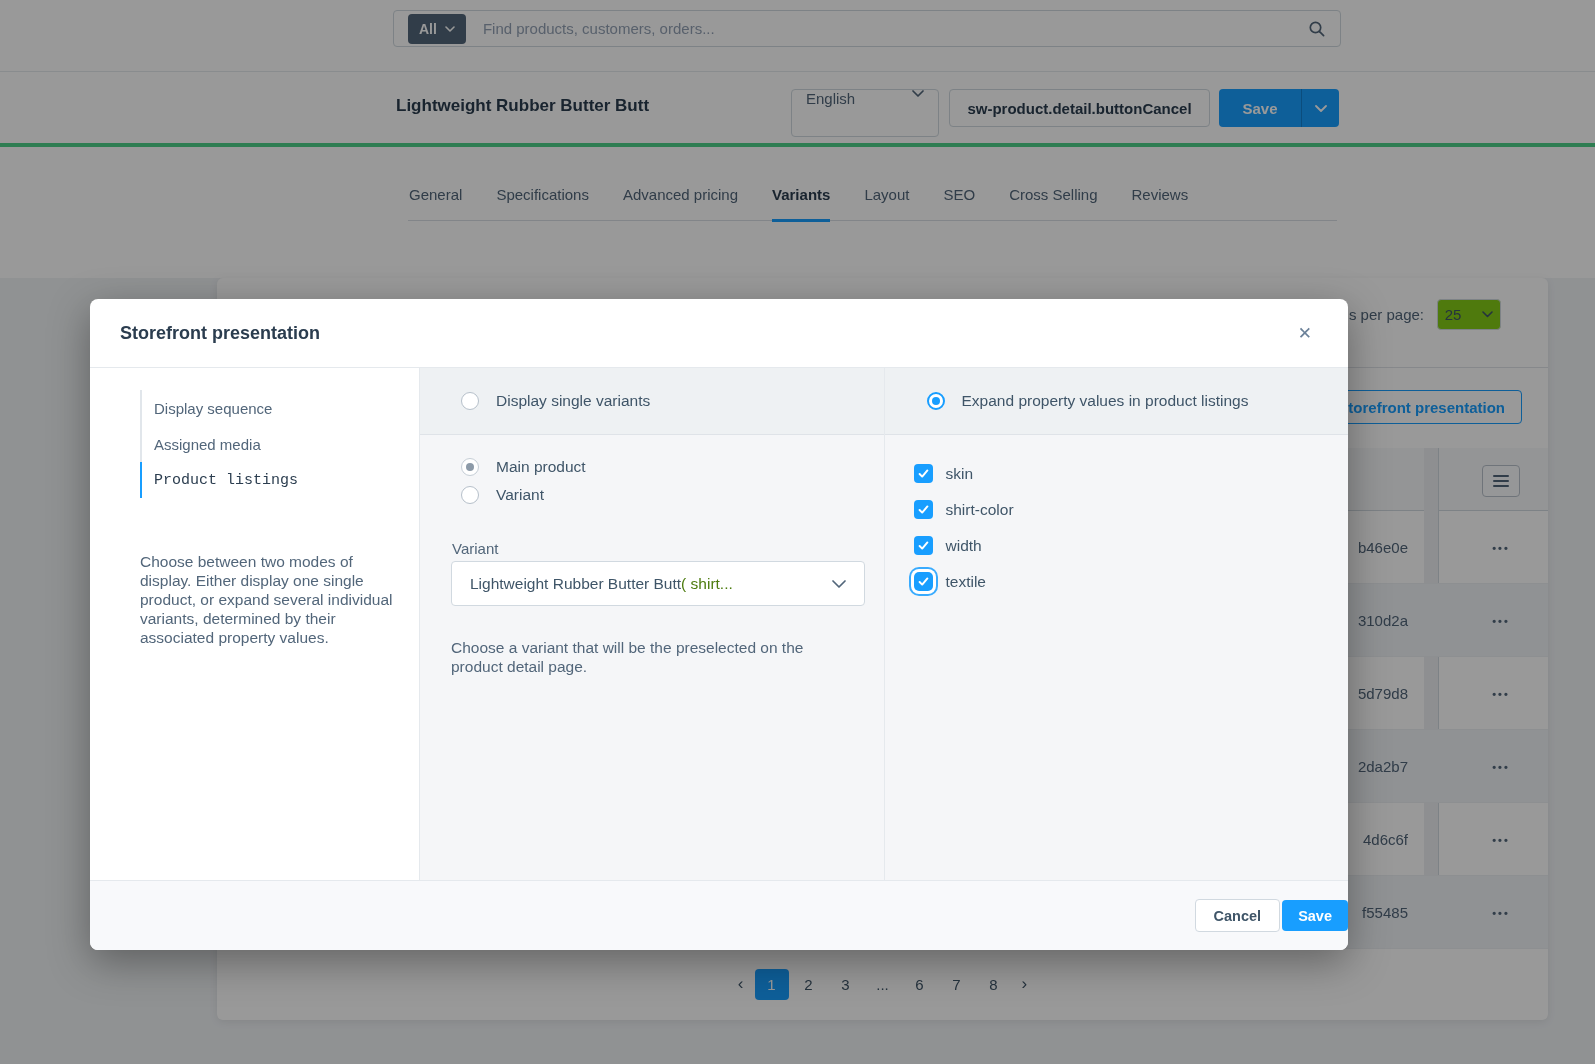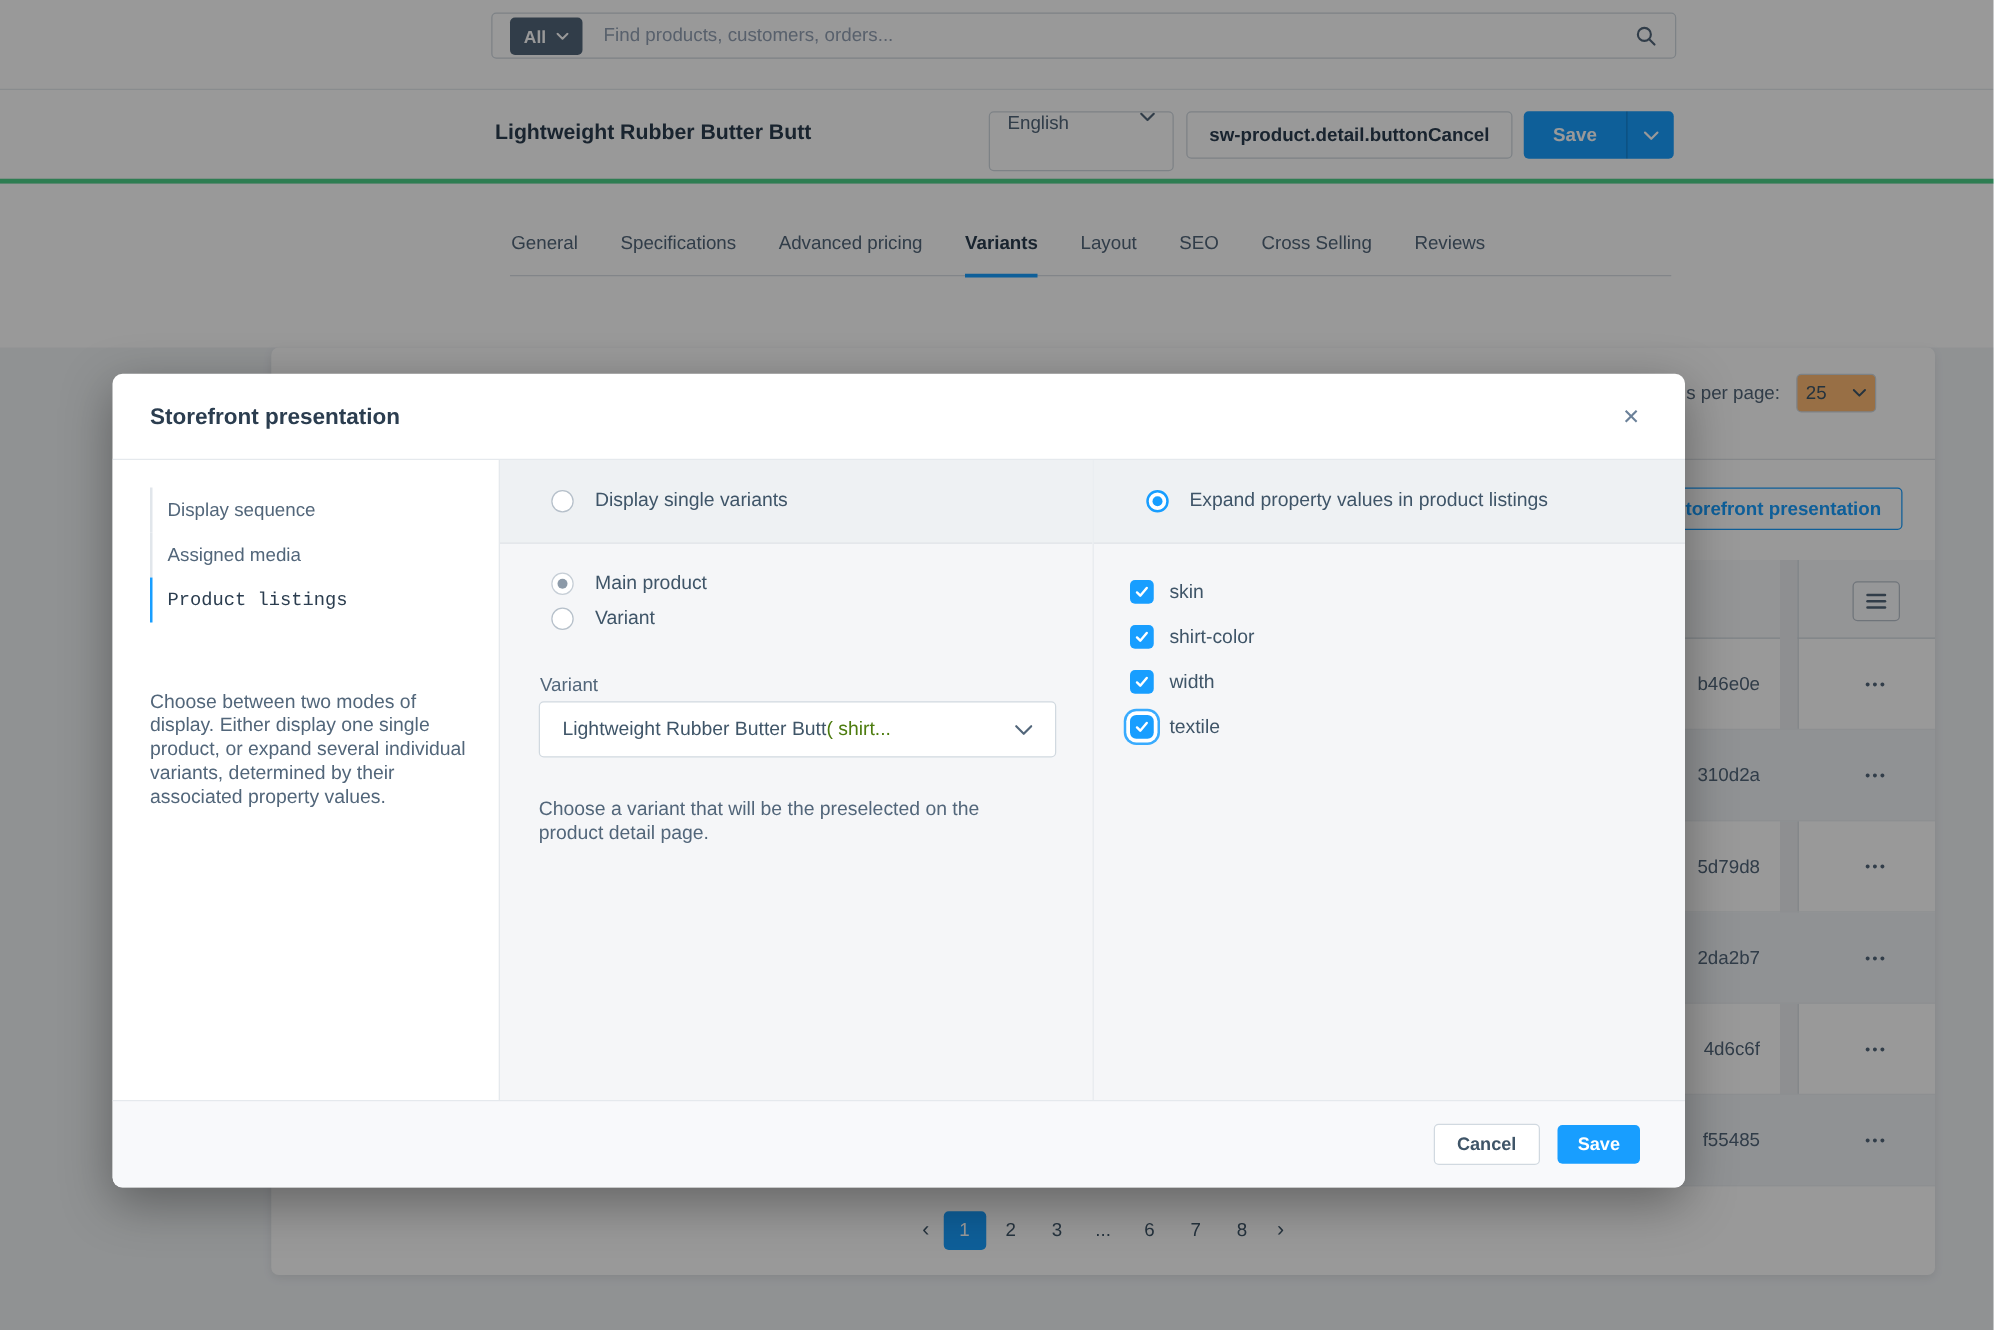--- a/index.html
+++ b/index.html
@@ -58,32 +58,32 @@
             color:#52667a;font-size:11px;letter-spacing:2px;font-weight:bold;}
 
   
   .pager{left:0;top:670px;width:1331px;height:72px;display:flex;align-items:center;justify-content:center;gap:3px;}
   .page-btn{min-width:30px;height:31px;display:flex;align-items:center;justify-content:center;border-radius:4px;
             font-size:15px;color:#3f5568;padding:0 2px;}
   .page-btn.active{background:#189eff;color:#fff;}
   .page-arrow{font-size:17px;color:#3f5568;padding:0 8px;}
   .per-page-wrap{top:0;right:47px;height:72px;display:flex;align-items:center;gap:13px;}
   .per-page-label{font-size:15px;color:#52667a;}
-  .per-page-select{width:64px;height:31px;border:1px solid #d1d9e0;border-radius:4px;background:#fdba74;display:flex;
+  .per-page-select{width:64px;height:31px;border:1px solid #d1d9e0;border-radius:4px;background:#84cc16;display:flex;
                    align-items:center;justify-content:center;gap:21px;font-size:15px;color:#3f5568;box-sizing:border-box;}
 
   
   .overlay{left:0;top:0;width:1595px;height:1064px;background:rgba(0,0,0,.4);z-index:10;}
   .modal{left:90px;top:299px;width:1258px;height:651px;background:#fff;border-radius:8px;z-index:20;
          box-shadow:0 12px 40px rgba(0,0,0,.35);display:flex;flex-direction:column;overflow:hidden;}
   .modal-header{height:69px;flex:0 0 69px;display:flex;align-items:center;justify-content:space-between;
                 padding:0 30px;border-bottom:1px solid #e5e9ed;box-sizing:border-box;}
   .modal-title{font-size:18px;font-weight:bold;color:#2b3d4f;}
   .modal-close{font-size:17px;color:#6b8199;cursor:default;padding:4px 6px;}
-  .modal-body{flex:1;display:flex;position:relative;}
+  .modal-body{flex:1;display:flex;position:relative;padding-left:20px;}
   .mcol-left{width:309px;flex:0 0 309px;background:#fff;position:relative;box-sizing:border-box;}
   .mcol{flex:1;background:#f5f6f8;border-left:1px solid #e5e9ed;position:relative;box-sizing:border-box;}
   .opt-band{height:67px;background:#eef1f3;border-bottom:1px solid #dfe3e8;display:flex;align-items:center;
             padding-left:41px;box-sizing:border-box;gap:17px;}
   .opt-label{font-size:15.5px;color:#3f5568;}
 
   
   .radio{width:18px;height:18px;border-radius:50%;border:1px solid #b6c0ca;background:#fff;box-sizing:border-box;
          display:flex;align-items:center;justify-content:center;flex:0 0 18px;}
   .radio.checked{border:2px solid #189eff;}
@@ -111,21 +111,21 @@
   .variant-select .chev{margin-left:auto;}
   .helper{position:absolute;left:31px;top:270px;width:400px;font-size:15.5px;line-height:19px;color:#52667a;}
 
   
   .prop-list{position:absolute;left:29px;top:96px;display:flex;flex-direction:column;gap:17px;}
   .prop-row{display:flex;align-items:center;gap:13px;height:19px;}
   .prop-label{font-size:15.5px;color:#3f5568;}
 
   
   .modal-footer{height:70px;flex:0 0 70px;background:#f8f9fb;border-top:1px solid #e5e9ed;display:flex;
-                align-items:center;justify-content:flex-end;gap:14px;padding-right:36px;box-sizing:border-box;}
+                align-items:center;justify-content:flex-end;gap:2px;box-sizing:border-box;}
   .btn-cancel{height:31px;padding:0 18px;background:#fff;border:1px solid #d1d9e0;border-radius:4px;display:flex;
               align-items:center;font-size:14.5px;font-weight:bold;color:#3f5568;}
   .btn-save{height:31px;padding:0 16px;background:#189eff;border-radius:4px;display:flex;align-items:center;
             font-size:14.5px;font-weight:bold;color:#fff;}
 </style>
 </head>
 <body>
 
 <div class="root">
 

